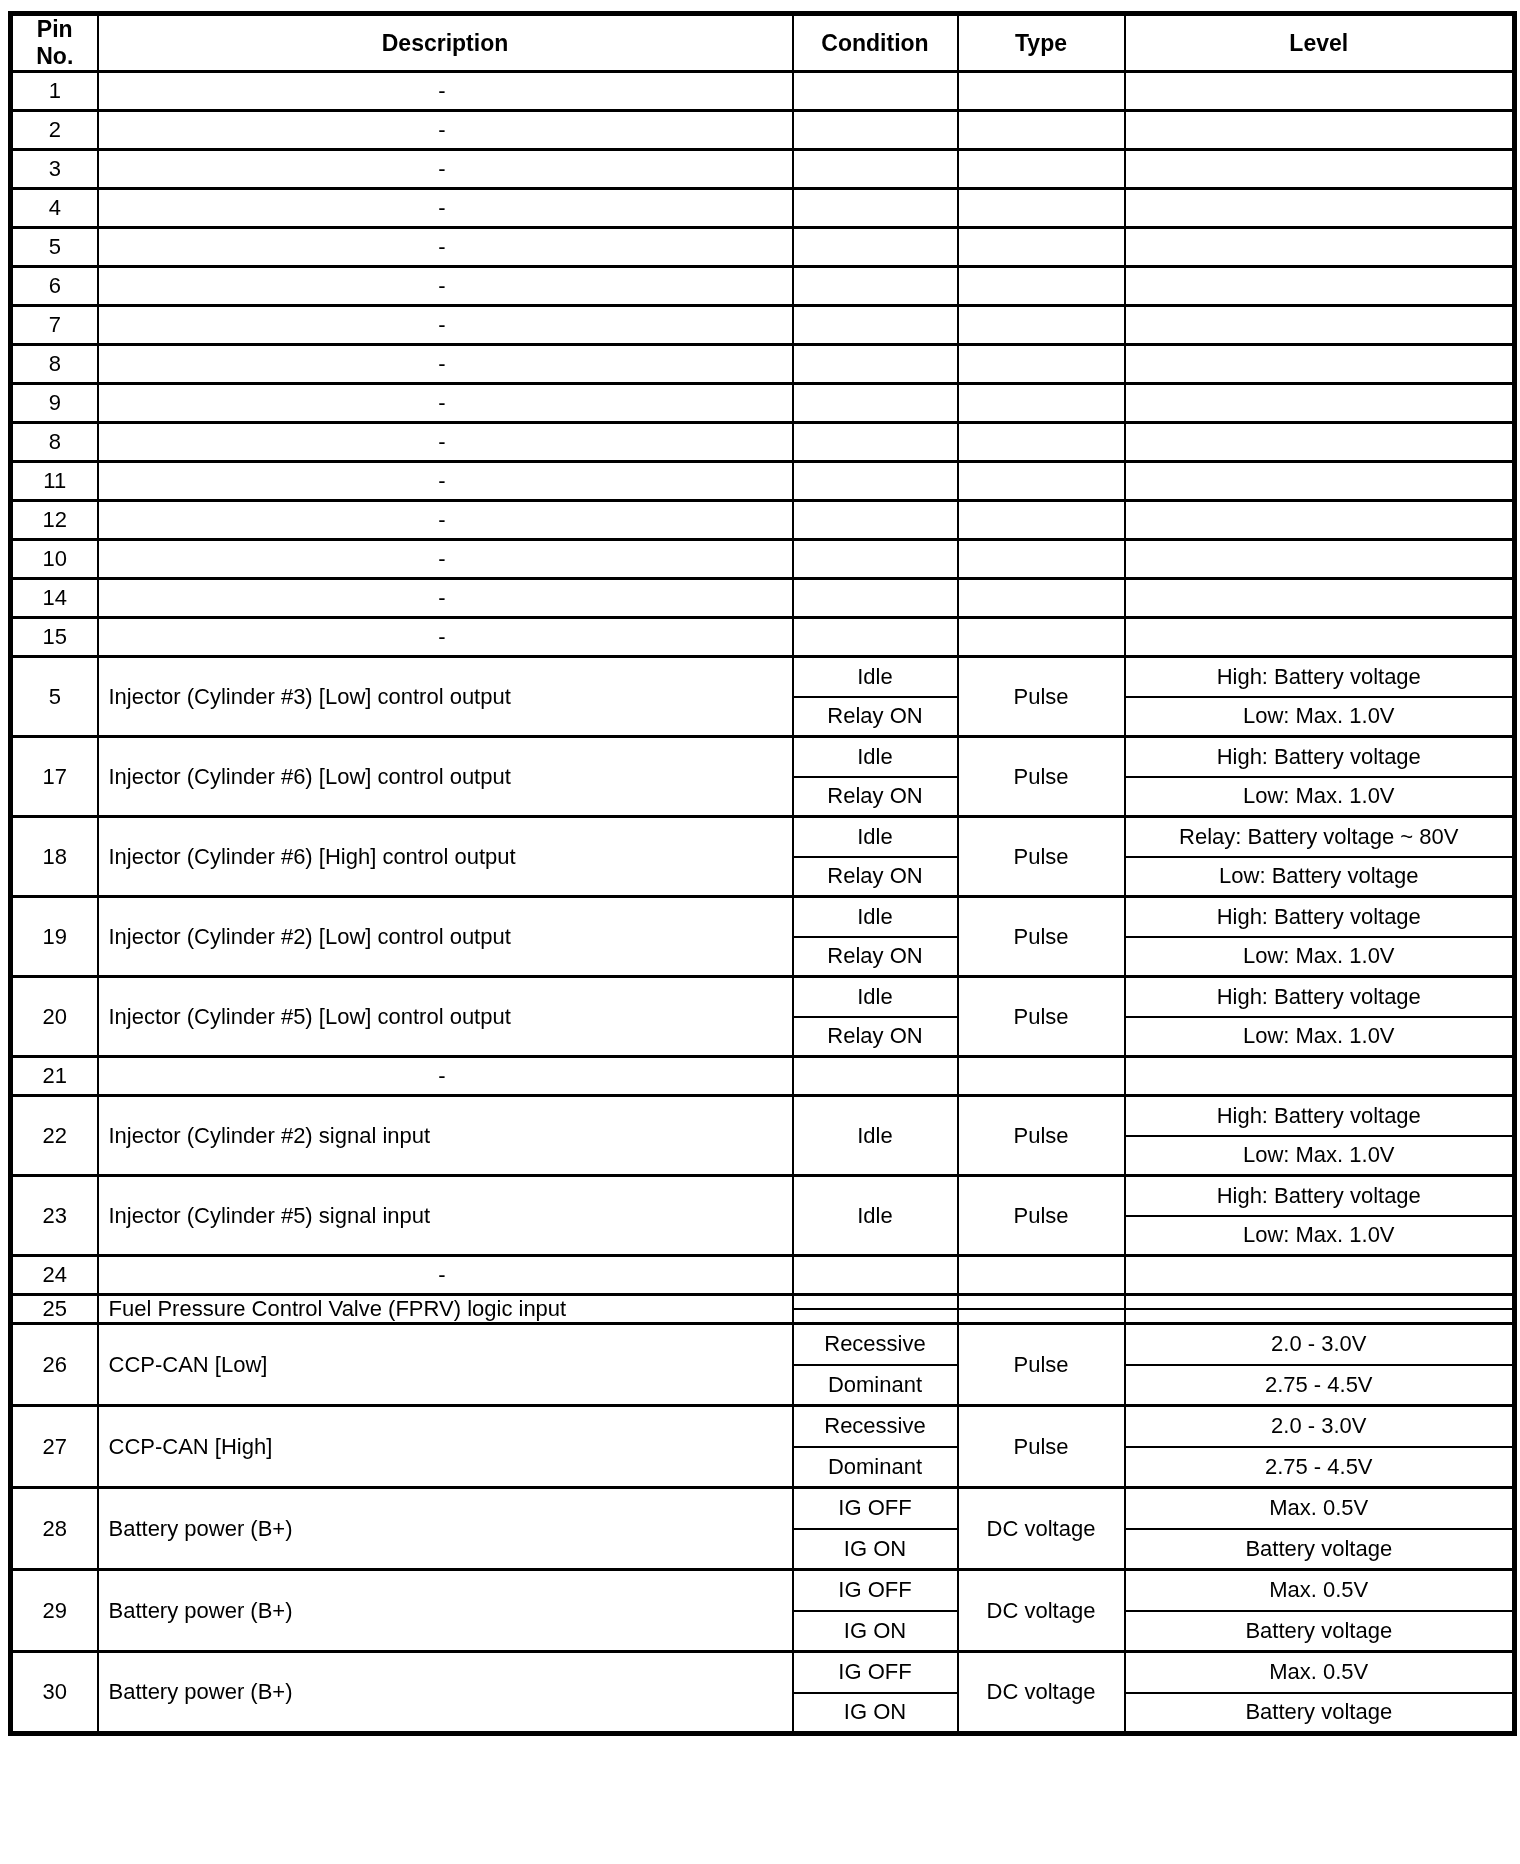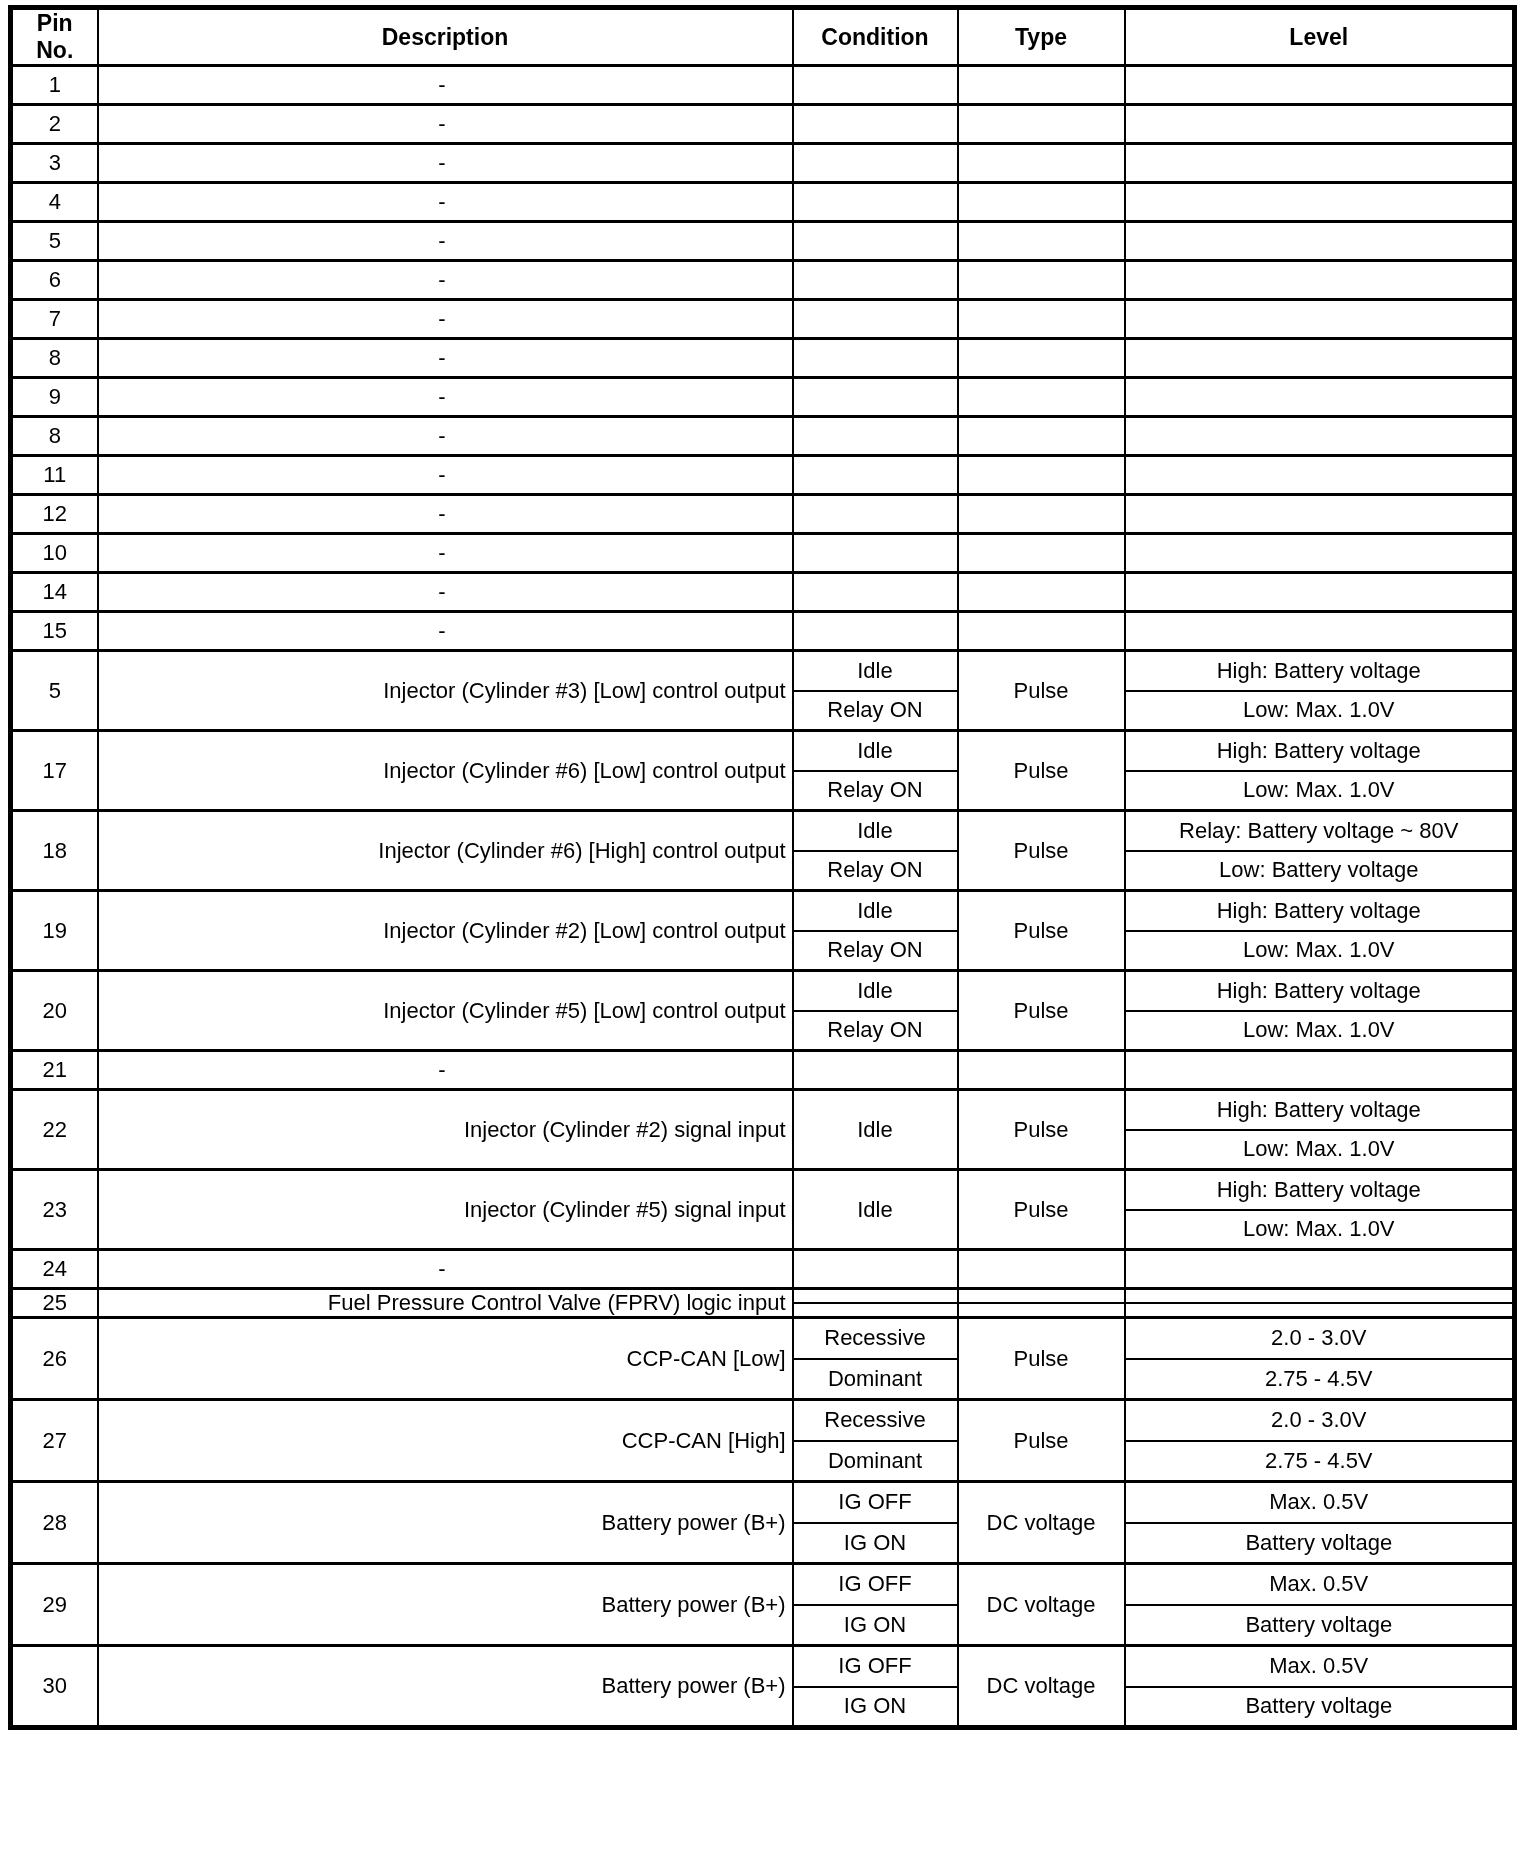--- a/index.html
+++ b/index.html
@@ -6,21 +6,21 @@
     margin: 0;
     padding: 0;
     background: #ffffff;
     width: 1520px;
   }
   .page {
     width: 1520px;
     height: 1864px;
     background: #ffffff;
     box-sizing: border-box;
-    padding: 5px 8px;
+    padding: 11px 8px;
     font-family: "Liberation Sans", sans-serif;
     color: #000;
   }
   table.pin-table {
     border-collapse: collapse;
     table-layout: fixed;
     width: 1504px;
     border: 5px solid #000;
     font-size: 22px;
     line-height: 26px;
@@ -36,21 +36,21 @@
     font-weight: bold;
     height: 52px;
     border-bottom: 3px solid #000;
     font-size: 23px;
   }
   th.pin-head {
     word-spacing: 999px; 
     line-height: 27px;
   }
   td.desc {
-    text-align: right;
+    text-align: left;
     padding-left: 10px;
     padding-right: 6px;
   }
   td.desc.center {
     text-align: center;
     padding-left: 0;
   }
   tr.gs > td { border-top: 3px solid #000; } 
   tr.rh-dash  { height: 39px; }
   tr.rh-sub   { height: 40px; }

